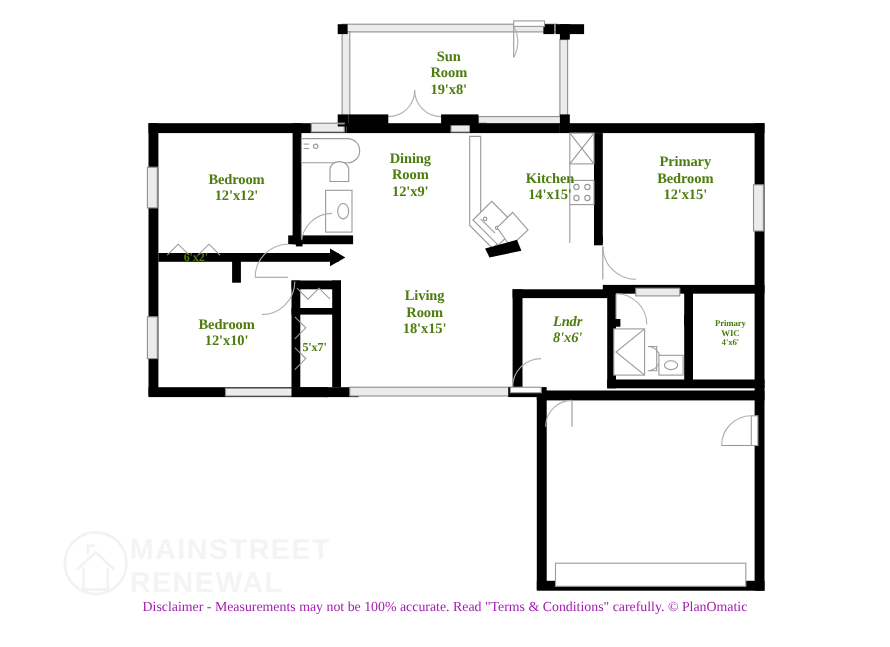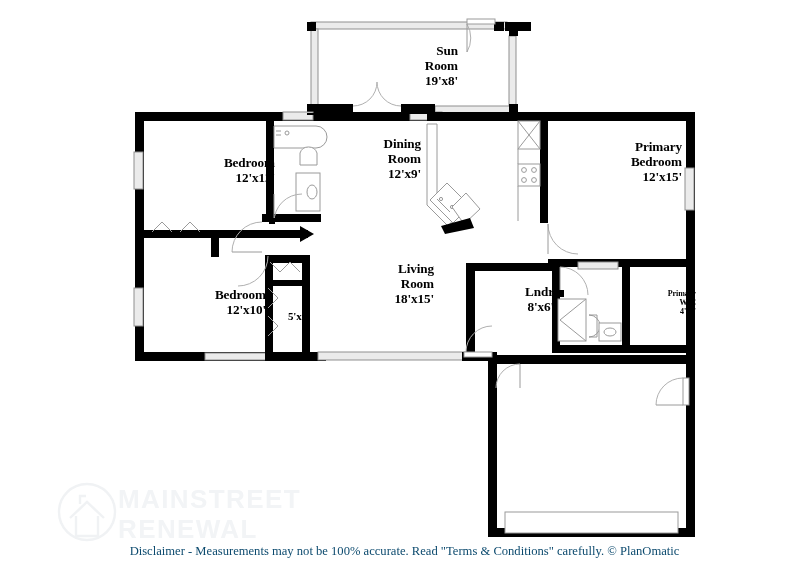--- a/index.html
+++ b/index.html
@@ -22,42 +22,42 @@
   }
   #plan-svg {
     position: absolute;
     left: 0; top: 0;
     width: 809px;
     height: 588px;
     display: block;
   }
   .room-label {
     position: absolute;
-    text-align: right;
+    text-align: center;
     font-family: "Liberation Serif", "DejaVu Serif", serif;
     font-weight: bold;
-    color: #000000;
+    color: #4d7c0f;
     line-height: 1.12;
     white-space: pre-line;
     letter-spacing: -0.1px;
     pointer-events: none;
   }
   .rl-13 { font-size: 13.2px; }
   .rl-11 { font-size: 11px; }
   .rl-8  { font-size: 8px; }
 
   #disclaimer-bar {
     position: absolute;
     left: 0;
     top: 544px;
     width: 809px;
     text-align: center;
     font-family: "Liberation Serif", "DejaVu Serif", serif;
     font-size: 12.6px;
-    color: #0c4a6e;
+    color: #a21caf;
   }
   #watermark {
     position: absolute;
     left: 56px;
     top: 478px;
     width: 300px;
     height: 72px;
     pointer-events: none;
   }
   #watermark svg { display: block; }
@@ -290,41 +290,43 @@
     </g>
   </svg>
 
   <div class="room-label rl-13" style="left:358px; top:44px; width:100px;">Sun
 Room
 19'x8'</div>
 
   <div class="room-label rl-13" style="left:155px; top:156px; width:120px;">Bedroom
 12'x12'</div>
 
-  <div class="room-label rl-11" style="left:146px; top:228px; width:64px;">3'x2'</div>
+  <div class="room-label rl-11" style="left:146px; top:228px; width:64px;">6'x2'</div>
 
   <div class="room-label rl-13" style="left:146px; top:288px; width:120px;">Bedroom
 12'x10'</div>
 
   <div class="room-label rl-11" style="left:262px; top:310px; width:48px;">5'x7'</div>
 
   <div class="room-label rl-13" style="left:325px; top:137px; width:96px;">Dining
 Room
 12'x9'</div>
 
+  <div class="room-label rl-13" style="left:452px; top:155px; width:96px;">Kitchen
+14'x15'</div>
 
   <div class="room-label rl-13" style="left:338px; top:262px; width:96px;">Living
 Room
 18'x15'</div>
 
   <div class="room-label rl-13" style="left:564px; top:140px; width:118px;">Primary
 Bedroom
 12'x15'</div>
 
-  <div class="room-label rl-13" style="left:478px; top:285px; width:76px;">Lndr
+  <div class="room-label rl-13" style="left:478px; top:285px; width:76px;font-style:italic;">Lndr
 8'x6'</div>
 
   <div class="room-label rl-8" style="left:632px; top:290px; width:64px;">Primary
 WIC
 4'x6'</div>
 
 
   <div id="watermark">
     <svg width="300" height="72" viewBox="0 0 300 72">
       <g fill="none" stroke="#f0f2f4" stroke-width="2.4">

